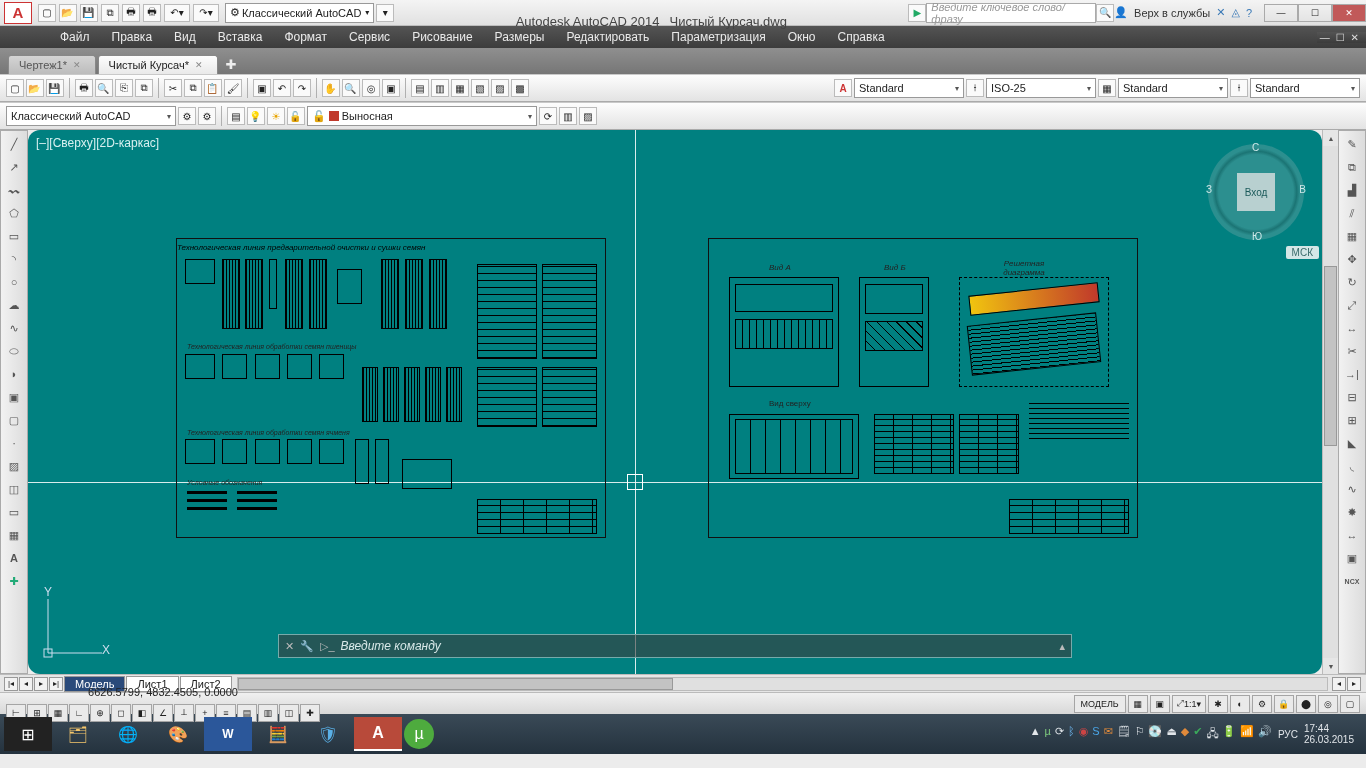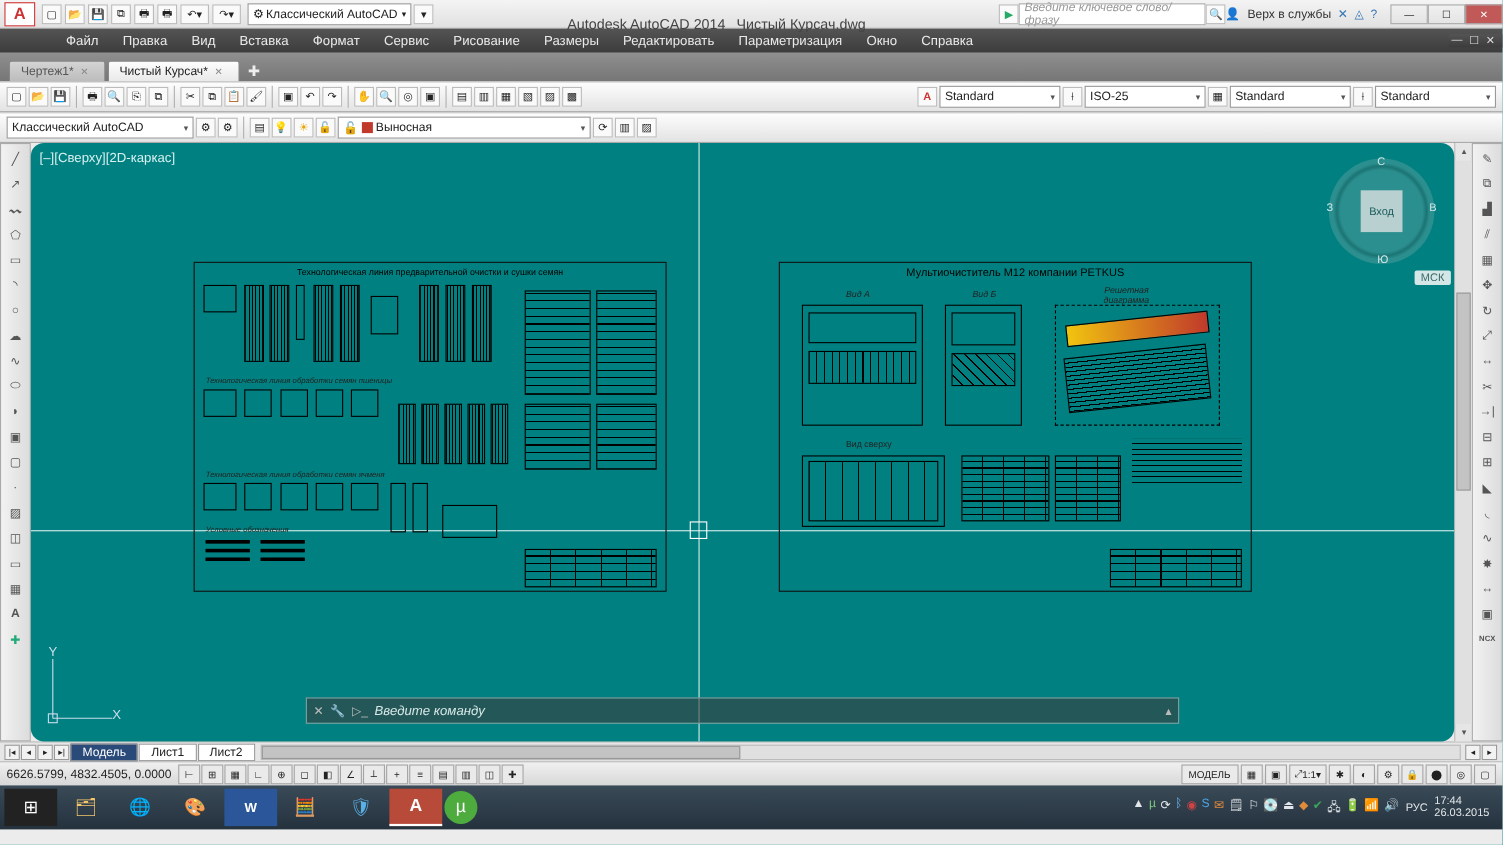--- a/index.html
+++ b/index.html
@@ -39,39 +39,39 @@
 .viewport { flex: 1; background: #008080; position: relative; overflow: hidden; border-radius: 12px; }
 .vp-label { position: absolute; top: 6px; left: 8px; color: #d8f0f0; font-size: 12px; }
 .crosshair-h { position: absolute; left: 0; right: 0; top: 352px; height: 1px; background: rgba(255,255,255,0.85); }
 .crosshair-v { position: absolute; top: 0; bottom: 0; left: 607px; width: 1px; background: rgba(255,255,255,0.85); }
 .pickbox { position: absolute; width: 16px; height: 16px; border: 1px solid #fff; left: 599px; top: 344px; }
 .ucs { position: absolute; bottom: 8px; left: 12px; color: #cde; font-family: monospace; font-size: 12px; }
 .ucs svg line { stroke: #cde; stroke-width: 1; }
 .sheet { position: absolute; border: 1px solid #111; }
 .sheet.s1 { left: 148px; top: 108px; width: 430px; height: 300px; }
 .sheet.s2 { left: 680px; top: 108px; width: 430px; height: 300px; }
-.dtitle { text-align: center; font-size: 10px; color: #000; margin-top: 4px; }
+.dtitle { font-style: italic; font-size: 10px; color: #000; margin-top: 4px; }
 .dblock { position: absolute; border: 1px solid #000; }
 .navcube { position: absolute; top: 14px; right: 18px; width: 96px; height: 96px; }
 .navring { width: 96px; height: 96px; border-radius: 50%; background: radial-gradient(circle,#2c8f8f 55%,#1b7474 60%,#2c8f8f 65%); display: flex; align-items: center; justify-content: center; position: relative; }
 .navface { width: 38px; height: 38px; background: #b8d0d0; display: flex; align-items: center; justify-content: center; font-size: 10px; color: #1b5a5a; }
 .navlabel { position: absolute; color: #cfe9e9; font-size: 10px; }
 .msk-badge { position: absolute; top: 116px; right: 3px; background: #d4e6e6; color: #3a6a6a; font-size: 10px; padding: 1px 6px; border-radius: 2px; }
 .vscroll { width: 16px; background: #e6e6e6; border-left: 1px solid #bbb; display: flex; flex-direction: column; }
 .vscroll .track { flex: 1; background: #e0e0e0; position: relative; }
 .vscroll .thumb { position: absolute; left: 1px; right: 1px; top: 120px; height: 180px; background: #c3c3c3; border: 1px solid #999; }
 .cmd-line { position: absolute; bottom: 16px; left: 250px; right: 250px; height: 24px; background: rgba(60,60,60,0.6); border: 1px solid #7aa; display: flex; align-items: center; padding: 0 6px; gap: 6px; }
 .cmd-line .ci { color: #bbb; font-size: 11px; }
 .cmd-line .prompt { color: #d8e8e8; font-style: italic; font-size: 12px; }
 .hscroll-row { height: 18px; background: #e6e6e6; display: flex; align-items: center; padding: 0 4px; border-top: 1px solid #bbb; }
 .ltab { padding: 1px 10px; border: 1px solid #999; background: #fff; font-size: 11px; margin-right: 1px; }
 .ltab.active { background: #2a4a7a; color: #fff; }
 .nav-btn { width: 14px; height: 14px; border: 1px solid #999; background: #f2f2f2; font-size: 8px; display: flex; align-items: center; justify-content: center; margin-right: 1px; }
 .status { height: 22px; background: linear-gradient(#f0f0f0,#d8d8d8); display: flex; align-items: center; padding: 0 6px; font-size: 11px; border-top: 1px solid #bbb; justify-content: space-between; }
-.status-left { display: flex; align-items: center; gap: 6px; }
+.status-left { display: flex; align-items: center; gap: 6px; flex-direction: column; }
 .status-icons { display: flex; gap: 1px; }
 .st-btn { width: 20px; height: 18px; border: 1px solid #a5a5a5; background: #eaeaea; display: flex; align-items: center; justify-content: center; font-size: 9px; }
 .status-right { display: flex; align-items: center; gap: 2px; }
 .taskbar { height: 40px; background: linear-gradient(#3a4a57,#24323e); display: flex; align-items: center; padding: 0 4px; }
 .tb-item { width: 48px; height: 34px; margin-right: 2px; display: flex; align-items: center; justify-content: center; font-size: 16px; }
 .tb-item.start { background: #222; color: #fff; }
 .tb-item.active-app { background: rgba(255,255,255,0.25); border-bottom: 2px solid #fff; }
 .tray { margin-left: auto; display: flex; align-items: center; gap: 6px; color: #e2e6ea; font-size: 10px; padding-right: 8px; }
 .tray .clock { text-align: left; line-height: 1.1; }
 .tray-icons { display: flex; gap: 4px; font-size: 11px; }
@@ -302,21 +302,20 @@
       <div class="dblock" style="top:252px;left:10px;width:40px;height:3px;background:#000;"></div>
       <div class="dblock" style="top:260px;left:10px;width:40px;height:3px;background:#000;"></div>
       <div class="dblock" style="top:268px;left:10px;width:40px;height:3px;background:#000;"></div>
       <div class="dblock" style="top:252px;left:60px;width:40px;height:3px;background:#000;"></div>
       <div class="dblock" style="top:260px;left:60px;width:40px;height:3px;background:#000;"></div>
       <div class="dblock" style="top:268px;left:60px;width:40px;height:3px;background:#000;"></div>
       <div class="dblock" style="top:260px;left:300px;width:120px;height:35px;background:repeating-linear-gradient(0deg,transparent 0,transparent 6px,#000 6px,#000 7px),repeating-linear-gradient(90deg,transparent 0,transparent 22px,#000 22px,#000 23px);"></div>
     </div>
 
     <div class="sheet s2">
-      <div class="dtitle">Мультиочиститель М12 компании PETKUS</div>
       <div style="position:absolute;top:24px;left:60px;font-size:8px;font-style:italic;">Вид А</div>
       <div style="position:absolute;top:24px;left:175px;font-size:8px;font-style:italic;">Вид Б</div>
       <div style="position:absolute;top:20px;left:275px;font-size:8px;font-style:italic;text-align:center;width:80px;">Решетная диаграмма</div>
       <div class="dblock" style="top:38px;left:20px;width:110px;height:110px;"></div>
       <div class="dblock" style="top:45px;left:26px;width:98px;height:28px;"></div>
       <div class="dblock" style="top:80px;left:26px;width:98px;height:30px;background:repeating-linear-gradient(90deg,transparent 0,transparent 6px,#000 6px,#000 7px);"></div>
       <div class="dblock" style="top:38px;left:150px;width:70px;height:110px;"></div>
       <div class="dblock" style="top:45px;left:156px;width:58px;height:30px;"></div>
       <div class="dblock" style="top:82px;left:156px;width:58px;height:30px;background:repeating-linear-gradient(45deg,transparent 0,transparent 6px,#000 6px,#000 7px);"></div>
       <div class="dblock" style="top:38px;left:250px;width:150px;height:110px;border-style:dashed;"></div>

